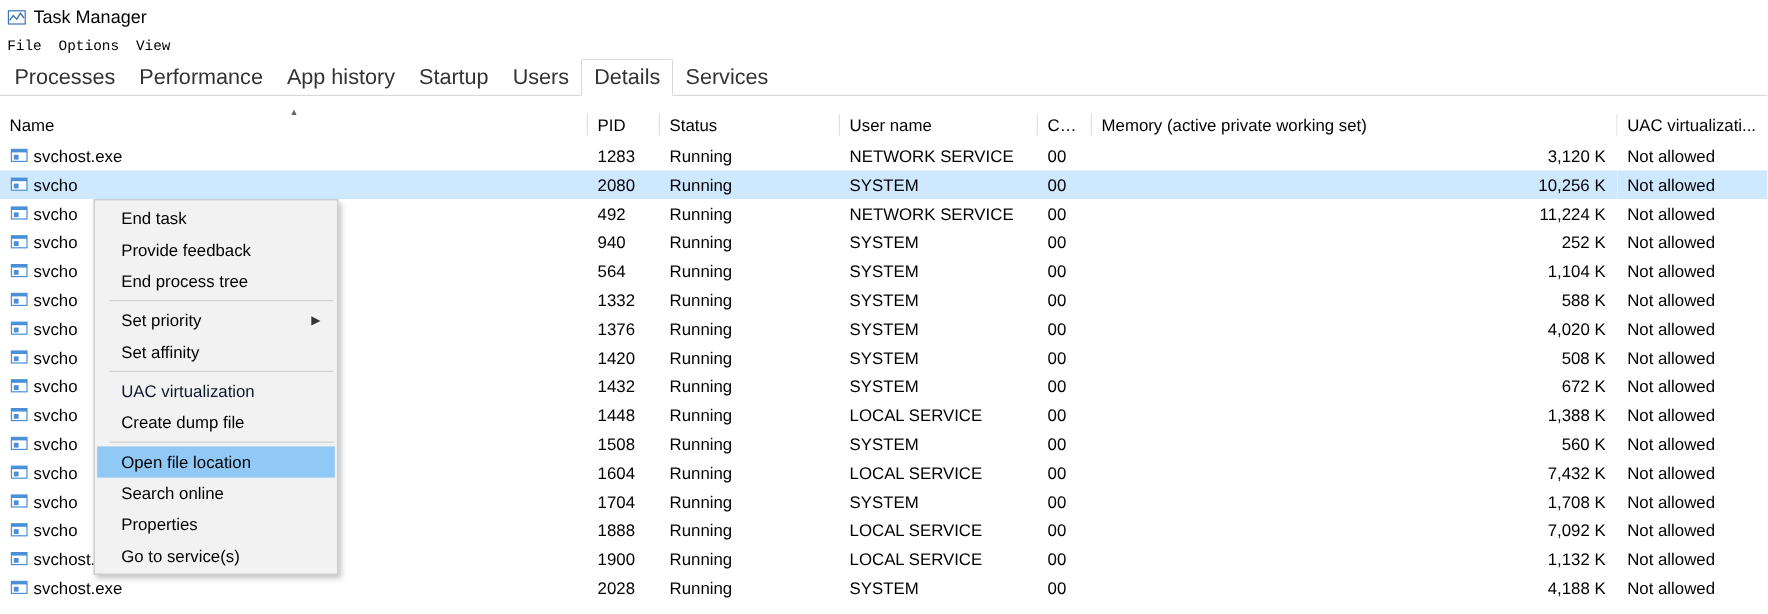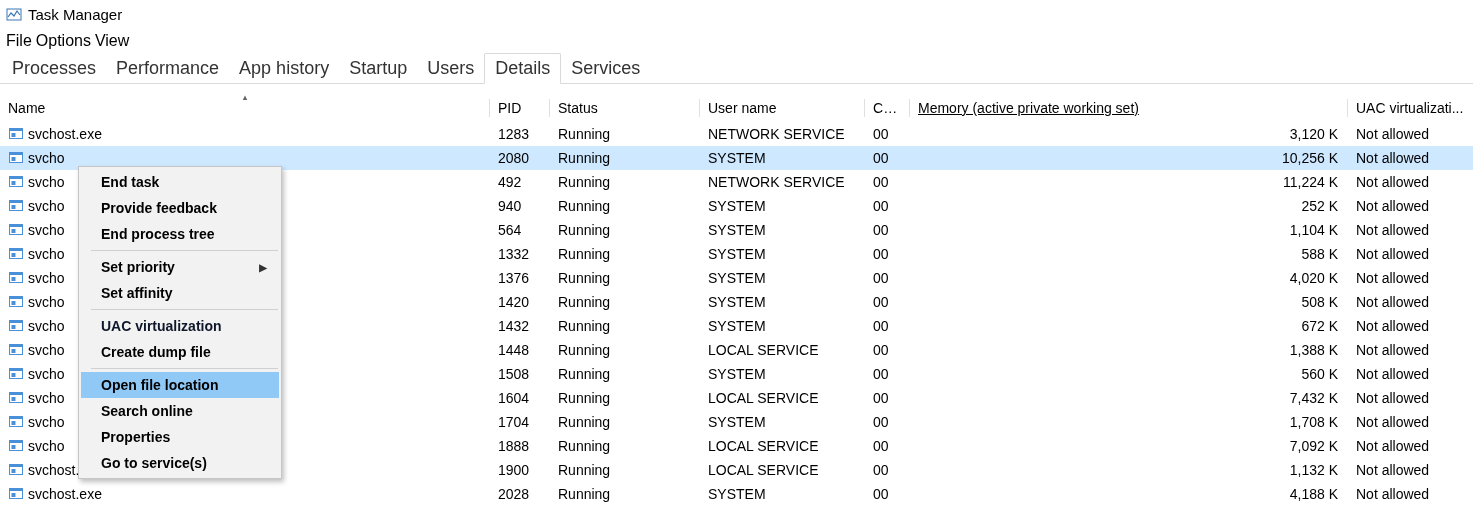--- a/index.html
+++ b/index.html
@@ -25,23 +25,24 @@
       display: inline-flex;
       align-items: center;
       justify-content: center;
     }
     .title-bar .title {
       font-size: 15px;
     }
     
     .menu-bar {
       display: flex;
-      gap: 4px;
+      gap: 14px;
       padding: 4px 6px 6px 6px;
-      font-size: 16px;
+      font-size: 12px;
+      font-family: Liberation Mono, monospace;
     }
     .menu-bar span {
       cursor: default;
     }
     
     .tab-strip {
       display: flex;
       align-items: flex-end;
       border-bottom: 1px solid #d9d9d9;
       padding-left: 2px;
@@ -98,21 +99,21 @@
     }
     .process-table tbody tr.selected td {
       background: #cde8ff;
     }
     .col-name { width: 490px; }
     .col-pid { width: 60px; }
     .col-status { width: 150px; }
     .col-user { width: 165px; }
     .col-cpu { width: 45px; }
     .col-memory { text-align: right; padding-right: 10px !important; }
-    .col-memory-th { text-align: left; padding-right: 10px !important; text-decoration: underline;}
+    .col-memory-th { text-align: left; padding-right: 10px !important;}
     .col-uac { width: 125px; }
 
     .name-cell {
       display: flex;
       align-items: flex-end;
     }
     .proc-icon {
       width: 16px; height: 16px;
       margin-right: 4px;
       display: inline-flex;
@@ -138,21 +139,20 @@
       box-shadow: 2px 3px 5px rgba(0,0,0,0.25);
       padding: 2px;
       font-size: 14px;
     }
     .context-menu .item {
       padding: 5px 12px 5px 20px;
       cursor: default;
       display: flex;
       justify-content: space-between;
       align-items: center;
-      font-weight: bold;
     }
     .context-menu .item.highlight {
       background: #90c8f6;
     }
     .context-menu .item.disabled {
       color: #0f172a;
     }
     .context-menu .sep {
       height: 1px;
       background: #d0d0d0;

